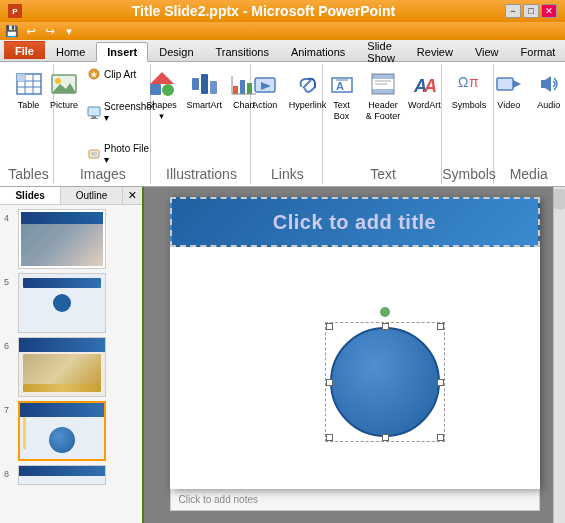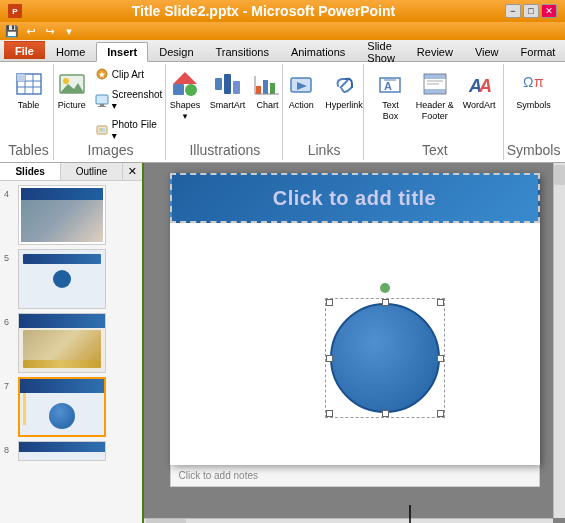--- a/index.html
+++ b/index.html
@@ -99,21 +99,21 @@
       padding: 2px 3px;
       border-radius: 2px;
       min-width: 36px;
     }
     .ribbon-icon {
       width: 32px; height: 32px;
       display: flex; align-items: center; justify-content: center;
       font-size: 20px;
     }
     .ribbon-btn-label { font-size: 9px; text-align: center; line-height: 1.2; }
-    .ribbon-small-btns { display: flex; flex-direction: column; gap: 6px; }
+    .ribbon-small-btns { display: flex; flex-direction: column; gap: 18px; }
     .ribbon-small-btn {
       display: flex; align-items: center; gap: 3px;
       cursor: pointer; padding: 1px 3px; border-radius: 2px; font-size: 10px;
     }
     .small-icon { width: 14px; height: 14px; display: flex; align-items: center; justify-content: center; font-size: 10px; }
 
     
     .qat {
       background: linear-gradient(to bottom, #f9a93b, #e88a00);
       height: 18px;
@@ -561,20 +561,44 @@
             <text x="3" y="17" font-size="14" fill="#5080c0">Ω</text>
             <text x="14" y="17" font-size="14" fill="#e05050">π</text>
           </svg>
         </div>
         <span class="ribbon-btn-label">Symbols</span>
       </div>
     </div>
     <div class="ribbon-group-label">Symbols</div>
   </div>
 
+  <div class="ribbon-group">
+    <div class="ribbon-group-content">
+      <div class="ribbon-btn">
+        <div class="ribbon-icon">
+          <svg width="28" height="28" viewBox="0 0 28 28">
+            <rect x="2" y="8" width="16" height="12" fill="#d0e0f8" stroke="#5080c0" stroke-width="1.5" rx="1"></rect>
+            <polygon points="18,10 26,14 18,18" fill="#5080c0"></polygon>
+          </svg>
+        </div>
+        <span class="ribbon-btn-label">Video</span>
+      </div>
+      <div class="ribbon-btn">
+        <div class="ribbon-icon">
+          <svg width="28" height="28" viewBox="0 0 28 28">
+            <polygon points="6,10 10,10 16,6 16,22 10,18 6,18" fill="#5080c0"></polygon>
+            <path d="M18 11 Q22 14 18 17" fill="none" stroke="#5080c0" stroke-width="1.5"></path>
+            <path d="M19 8 Q25 14 19 20" fill="none" stroke="#5080c0" stroke-width="1.5"></path>
+          </svg>
+        </div>
+        <span class="ribbon-btn-label">Audio</span>
+      </div>
+    </div>
+    <div class="ribbon-group-label">Media</div>
+  </div>
 </div>
 
 <div class="main-area">
 
   <div class="sidebar">
     <div class="sidebar-tabs">
       <div class="sidebar-tab active">Slides</div>
       <div class="sidebar-tab">Outline</div>
       <div class="sidebar-close">✕</div>
     </div>

